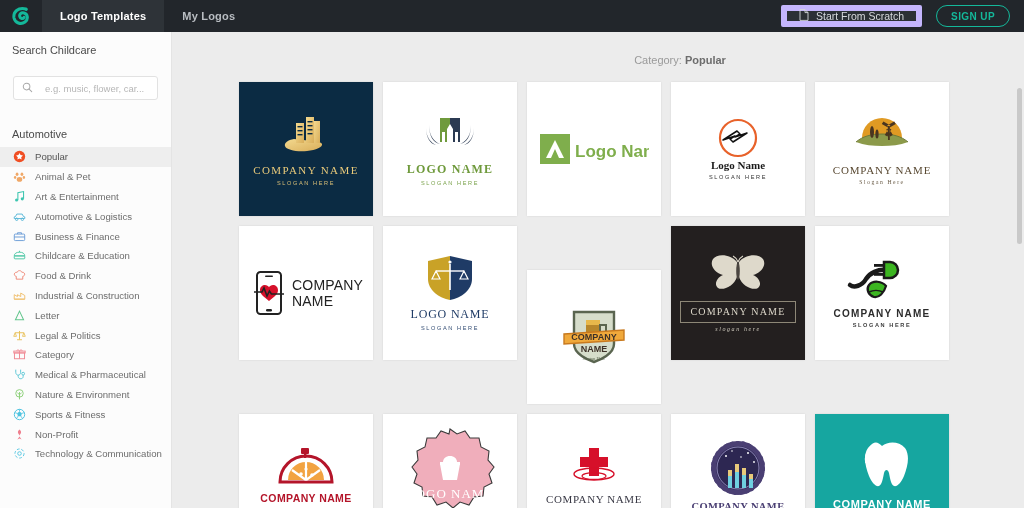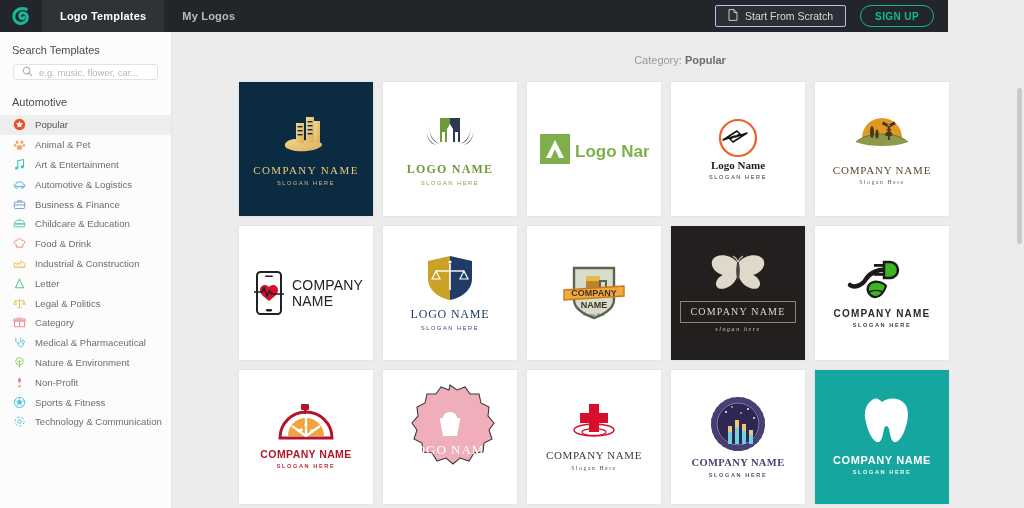--- a/index.html
+++ b/index.html
@@ -6,40 +6,40 @@
   html, body {
     width: 1024px; height: 508px;
     overflow: hidden;
     background: #ececec;
     font-family: "Liberation Sans", sans-serif;
   }
 
   
   #header {
     position: absolute; top: 0; left: 0;
-    width: 948px; height: 32px;
+    width: 1024px; height: 32px;
     background: #22262b;
     display: flex; align-items: stretch;
   }
   #logo-mark {
     width: 42px; display: flex; align-items: center; justify-content: center;
     background: #22262b;
   }
   #logo-mark svg { display: block; }
   .nav-tab {
     display: flex; align-items: center; padding: 0 18px;
     font-size: 11px; letter-spacing: .2px;
     color: #b9bdc2; cursor: pointer; white-space: nowrap; font-weight: bold;
   }
   .nav-tab.active { background: #2e3338; color: #ffffff; font-weight: bold; }
   #header-spacer { flex: 1; }
   #start-scratch {
     display: flex; align-items: center; gap: 7px;
     padding: 0 12px; margin: 5px 0; height: 22px;
-    background: #2b3035; border: 1px solid #c4b5fd; border-radius: 2px;
+    background: #2b3035; border: 6px solid #c4b5fd; border-radius: 2px;
     color: #d6d9dc; font-size: 10.5px; cursor: pointer; white-space: nowrap;
   }
   #signup-btn {
     display: flex; align-items: center; justify-content: center;
     margin: 5px 14px 5px 14px; height: 22px; min-width: 62px; padding: 0 14px;
     border: 1px solid #14b89a; border-radius: 11px;
     color: #14b89a; font-size: 10px; font-weight: bold; letter-spacing: .4px;
     cursor: pointer; white-space: nowrap;
   }
 
@@ -47,23 +47,23 @@
   #sidebar {
     position: absolute; top: 32px; left: 0;
     width: 172px; height: 476px;
     background: #fcfcfc; border-right: 1px solid #e4e4e4;
     overflow: hidden;
   }
   #search-heading {
     font-size: 11px; color: #4a4a4a; padding: 12px 0 8px 12px;
   }
   #search-box {
-    margin: 0 13px; height: 16px;
+    margin: 12px 13px; height: 24px;
     border: 1px solid #e2e2e2; border-radius: 3px; background: #fff;
-    display: flex; align-items: center; gap: 6px; padding: 0 8px;
+    display: flex; align-items: center; gap: 12px; padding: 0 8px;
   }
   #search-input {
     border: 0; outline: 0; font-size: 9.5px; color: #9b9b9b;
     font-family: "Liberation Sans", sans-serif; flex: 1; background: transparent;
   }
   #search-input::placeholder { color: #b6b6b6; }
   #categories-heading {
     font-size: 11px; color: #4a4a4a; padding: 16px 0 7px 12px;
   }
   .cat-item {
@@ -152,21 +152,21 @@
     </span>
     <span>Start From Scratch</span>
   </div>
 
   <div id="signup-btn">
     <span>SIGN UP</span>
   </div>
 </div>
 
 <div id="sidebar">
-  <div id="search-heading">Search Templates</div>
+  <div id="search-heading">Search Childcare</div>
 
   <div id="search-box">
     <span>
       <svg width="11" height="11" viewBox="0 0 12 12">
         <circle cx="5" cy="5" r="3.6" fill="none" stroke="#a9a9a9" stroke-width="1.1"></circle>
         <line x1="7.7" y1="7.7" x2="10.6" y2="10.6" stroke="#a9a9a9" stroke-width="1.1" stroke-linecap="round"></line>
       </svg>
     </span>
     <input id="search-input" type="text" placeholder="e.g. music, flower, car..." style="">
   </div>
@@ -300,39 +300,39 @@
             <line x1="8" y1="5" x2="8" y2="14" stroke="#8ed07a" stroke-width="1.2"></line>
             <line x1="8" y1="8" x2="5.4" y2="6" stroke="#8ed07a" stroke-width="1.1"></line>
             <line x1="8" y1="8" x2="10.6" y2="6" stroke="#8ed07a" stroke-width="1.1"></line>
           </svg>
         </span>
         <span class="cat-label">Nature &amp; Environment</span>
       </div>
       <div class="cat-item">
         <span class="cat-icon">
           <svg width="13" height="13" viewBox="0 0 16 16">
-            <path d="M8 1.8c1.9 1.6 2.6 3.4 1.3 5.2C8.3 8.4 7.7 9.4 8 10.6 8.3 9.4 7.7 8.4 6.7 7 5.4 5.2 6.1 3.4 8 1.8z" fill="#ef7f8e"></path>
-            <path d="M8 10.6l-2.6 3.6 2.6-1.3 2.6 1.3z" fill="#ef7f8e"></path>
-          </svg>
-        </span>
-        <span class="cat-label">Non-Profit</span>
-      </div>
-      <div class="cat-item">
-        <span class="cat-icon">
-          <svg width="13" height="13" viewBox="0 0 16 16">
             <circle cx="8" cy="8" r="6.4" fill="none" stroke="#4ec3e0" stroke-width="1.2"></circle>
             <path d="M8 4.4l3 2.2-1.1 3.5H6.1L5 6.6z" fill="#4ec3e0"></path>
             <line x1="8" y1="1.6" x2="8" y2="4.4" stroke="#4ec3e0" stroke-width="1"></line>
             <line x1="11" y1="6.6" x2="14" y2="5.6" stroke="#4ec3e0" stroke-width="1"></line>
             <line x1="9.9" y1="10.1" x2="11.6" y2="13" stroke="#4ec3e0" stroke-width="1"></line>
             <line x1="6.1" y1="10.1" x2="4.4" y2="13" stroke="#4ec3e0" stroke-width="1"></line>
             <line x1="5" y1="6.6" x2="2" y2="5.6" stroke="#4ec3e0" stroke-width="1"></line>
           </svg>
         </span>
         <span class="cat-label">Sports &amp; Fitness</span>
+      </div>
+      <div class="cat-item">
+        <span class="cat-icon">
+          <svg width="13" height="13" viewBox="0 0 16 16">
+            <path d="M8 1.8c1.9 1.6 2.6 3.4 1.3 5.2C8.3 8.4 7.7 9.4 8 10.6 8.3 9.4 7.7 8.4 6.7 7 5.4 5.2 6.1 3.4 8 1.8z" fill="#ef7f8e"></path>
+            <path d="M8 10.6l-2.6 3.6 2.6-1.3 2.6 1.3z" fill="#ef7f8e"></path>
+          </svg>
+        </span>
+        <span class="cat-label">Non-Profit</span>
       </div>
       <div class="cat-item">
         <span class="cat-icon">
           <svg width="13" height="13" viewBox="0 0 16 16">
             <circle cx="8" cy="8" r="5.6" fill="none" stroke="#5cc9e2" stroke-width="1.2" stroke-dasharray="3.4 2.2"></circle>
             <circle cx="8" cy="8" r="2.2" fill="none" stroke="#5cc9e2" stroke-width="1.2"></circle>
           </svg>
         </span>
         <span class="cat-label">Technology &amp; Communication</span>
       </div>
@@ -444,21 +444,21 @@
             <path d="M26 2L4 7v18c0 11 11 19 22 21V2z" fill="#c9a227"></path>
             <line x1="26" y1="10" x2="26" y2="36" stroke="#fff" stroke-width="1.6"></line>
             <line x1="12" y1="17" x2="40" y2="17" stroke="#fff" stroke-width="1.4"></line>
             <path d="M12 17l-4 8h8zM40 17l-4 8h8z" fill="none" stroke="#fff" stroke-width="1.2"></path>
             <circle cx="26" cy="8" r="1.6" fill="#fff"></circle>
           </svg>
         </div>
         <div class="brand" style="color: rgb(31, 59, 102); font-size: 12px; letter-spacing: 0.8px; margin-top: 6px; font-family: &quot;Liberation Serif&quot;, serif; font-weight: normal;">LOGO NAME</div>
         <div class="slogan" style="color: rgb(31, 59, 102); font-size: 5.6px; letter-spacing: 1.6px; margin-top: 3px; opacity: 0.92; font-family: &quot;Liberation Sans&quot;, sans-serif;">SLOGAN HERE</div>
       </div>
-      <div class="card" style="background: rgb(255, 255, 255);">
+      <div class="card" style="background: rgb(255, 255, 255); margin-top: 44px;">
         <div style="display: flex; align-items: center; justify-content: center;">
           <svg width="76" height="58" viewBox="0 0 76 58">
             <path d="M18 4h40v32c0 10-14 16-20 18-6-2-20-8-20-18z" fill="#d6ddcb" stroke="#5a6550" stroke-width="2.4"></path>
             <path d="M30 14h14v18H30z" fill="#b8872b"></path>
             <path d="M30 12h14v5H30z" fill="#e8b84b"></path>
             <path d="M44 17h6v9h-6z" fill="none" stroke="#5a6550" stroke-width="2"></path>
             <path d="M8 26l60-4v10L8 36z" fill="#f0a93b" stroke="#c8791e" stroke-width="1.4"></path>
             <text x="38" y="32" font-family="Liberation Sans, sans-serif" font-size="9" font-weight="bold" fill="#3d3128" text-anchor="middle">COMPANY</text>
             <text x="38" y="44" font-family="Liberation Sans, sans-serif" font-size="9" font-weight="bold" fill="#3d3128" text-anchor="middle">NAME</text>
             <text x="38" y="52" font-family="Liberation Serif, serif" font-size="4.6" fill="#5a6550" text-anchor="middle">Slogan Here</text>

